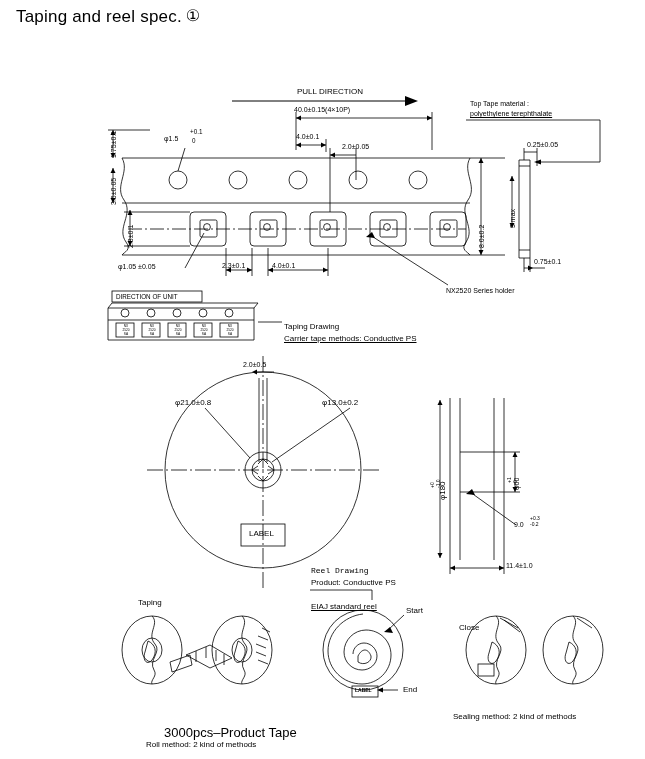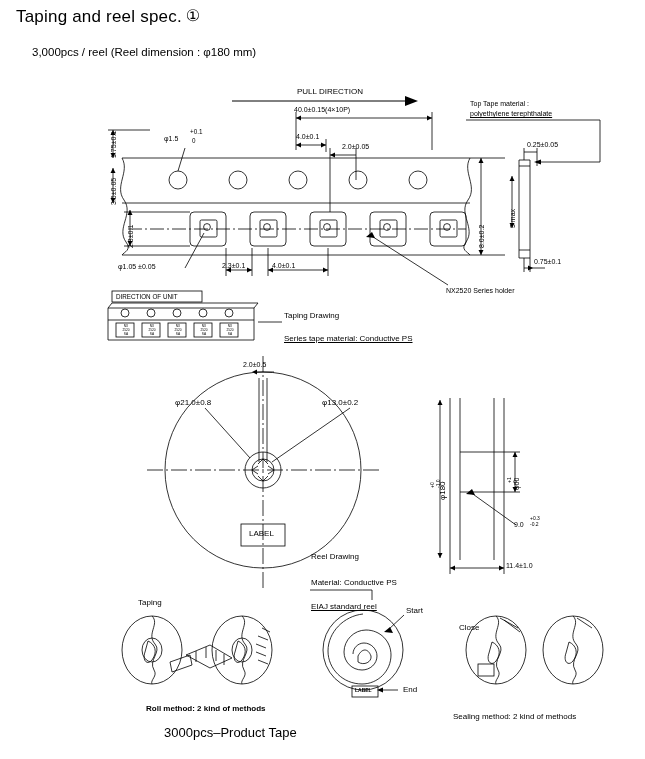--- a/index.html
+++ b/index.html
@@ -59,21 +59,20 @@
   svg { position: absolute; left: 0; top: 0; overflow: visible; }
 </style>
 </head>
 <body>
 
 <div class="page">
 
   <div class="title">
     <span>Taping and reel spec.</span><span class="circ">①</span>
   </div>
-  <div class="subtitle">3,000pcs / reel (Reel dimension : φ180 mm)</div>
 
   <svg width="645" height="759" viewBox="0 0 645 759">
     <g fill="none" stroke="#000" stroke-width="0.8">
 
       <g stroke-width="1">
         <line x1="232" y1="101" x2="405" y2="101"></line>
         <polygon points="405,96 418,101 405,106" fill="#000" stroke="none"></polygon>
       </g>
 
       <g>
@@ -400,44 +399,44 @@
   <div class="lbl lbl7" style="left:446px; top:287px;">NX2520 Series holder</div>
 
   <div class="lbl lbl65" style="left:116px; top:293px;">DIRECTION OF UNIT</div>
 
   <div class="lbl" style="left:118px; top:324px; font-size:3.2px; line-height:1.25; width:16px; text-align:center;">NX<br>2520<br>SA</div>
   <div class="lbl" style="left:144px; top:324px; font-size:3.2px; line-height:1.25; width:16px; text-align:center;">NX<br>2520<br>SA</div>
   <div class="lbl" style="left:170px; top:324px; font-size:3.2px; line-height:1.25; width:16px; text-align:center;">NX<br>2520<br>SA</div>
   <div class="lbl" style="left:196px; top:324px; font-size:3.2px; line-height:1.25; width:16px; text-align:center;">NX<br>2520<br>SA</div>
   <div class="lbl" style="left:222px; top:324px; font-size:3.2px; line-height:1.25; width:16px; text-align:center;">NX<br>2520<br>SA</div>
 
-  <div class="lbl lbl8" style="left:284px; top:311px;">Taping Drawing</div>
-  <div class="lbl lbl8 u" style="left:284px; top:334px;">Series tape material: Conductive PS</div>
+  <div class="lbl lbl8" style="left:284px; top:322px;">Taping Drawing</div>
+  <div class="lbl lbl8 u" style="left:284px; top:334px;">Carrier tape methods: Conductive PS</div>
 
   <div class="lbl lbl7" style="left:243px; top:361px;">2.0±0.5</div>
   <div class="lbl lbl8" style="left:175px; top:398px;">φ21.0±0.8</div>
   <div class="lbl lbl8" style="left:322px; top:398px;">φ13.0±0.2</div>
   <div class="lbl lbl8" style="left:249px; top:529px;">LABEL</div>
-  <div class="lbl lbl8" style="left:311px; top:552px;">Reel Drawing</div>
-  <div class="lbl lbl8" style="left:311px; top:578px;">Material: Conductive PS</div>
+  <div class="lbl lbl8" style="left:311px; top:566px;font-family:Liberation Mono, monospace;">Reel Drawing</div>
+  <div class="lbl lbl8" style="left:311px; top:578px;">Product: Conductive PS</div>
   <div class="lbl lbl8 u" style="left:311px; top:594px;margin-top:8px;">EIAJ standard reel</div>
 
   <div class="lbl lbl8 rot90" style="left:438px; top:500px;">φ180</div>
   <div class="lbl rot90" style="left:430px; top:488px; font-size:5px; line-height:1.1; white-space:pre;">+0
 -1.0</div>
   <div class="lbl lbl7 rot90" style="left:513px; top:490px;">φ60</div>
   <div class="lbl rot90" style="left:507px; top:483px; font-size:5px; line-height:1.1; white-space:pre;">+1
 0</div>
   <div class="lbl lbl7" style="left:514px; top:521px;">9.0</div>
   <div class="lbl" style="left:530px; top:516px; font-size:5px; line-height:1.1; white-space:pre;">+0.3
 -0.2</div>
   <div class="lbl lbl7" style="left:506px; top:562px;">11.4±1.0</div>
 
   <div class="lbl lbl8" style="left:138px; top:598px;">Taping</div>
   <div class="lbl lbl8" style="left:406px; top:606px;">Start</div>
   <div class="lbl lbl8" style="left:403px; top:685px;text-align:center;">End</div>
   <div class="lbl lbl8" style="left:459px; top:598px;margin-top:25px;">Close</div>
-  <div class="lbl lbl8" style="left:146px; top:704px;font-weight:bold;">Roll method: 2 kind of methods</div>
+  <div class="lbl lbl8" style="left:146px; top:740px;">Roll method: 2 kind of methods</div>
   <div class="lbl lbl9" style="left:164px; top:726px;">3000pcs–Product Tape</div>
   <div class="lbl lbl8" style="left:453px; top:712px;">Sealing method: 2 kind of methods</div>
   <div class="lbl" style="left:355px; top:688px; font-size:5px; font-weight:bold;">LABEL</div>
 
 </div>
 
 </body></html>

